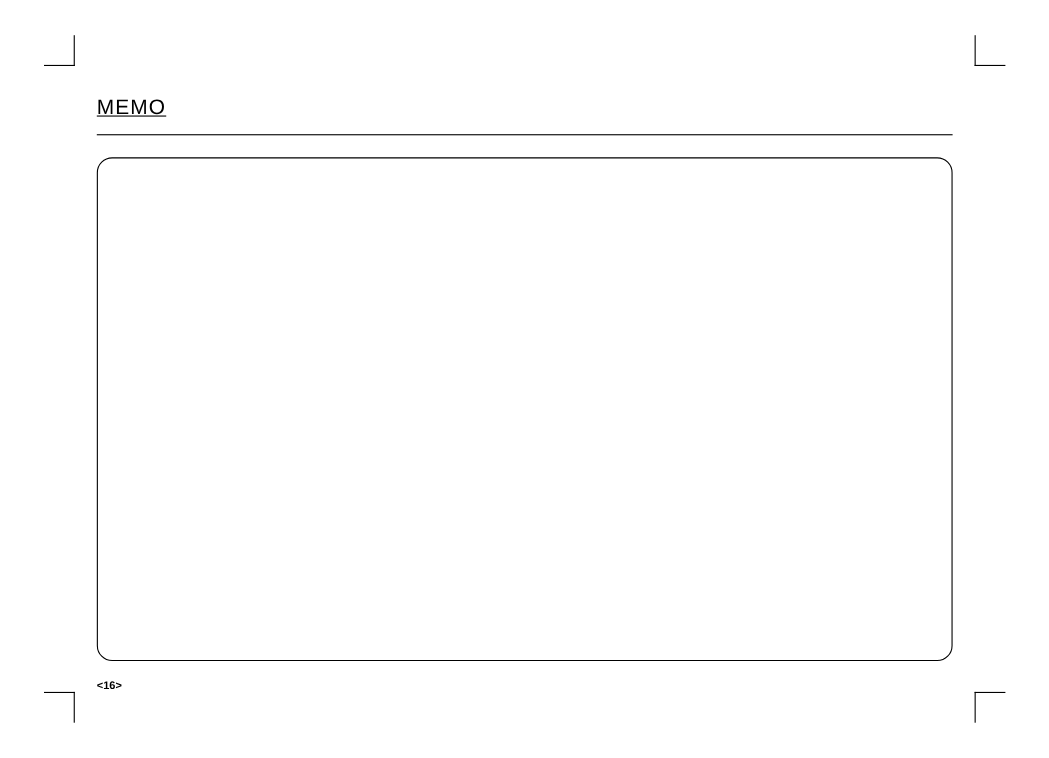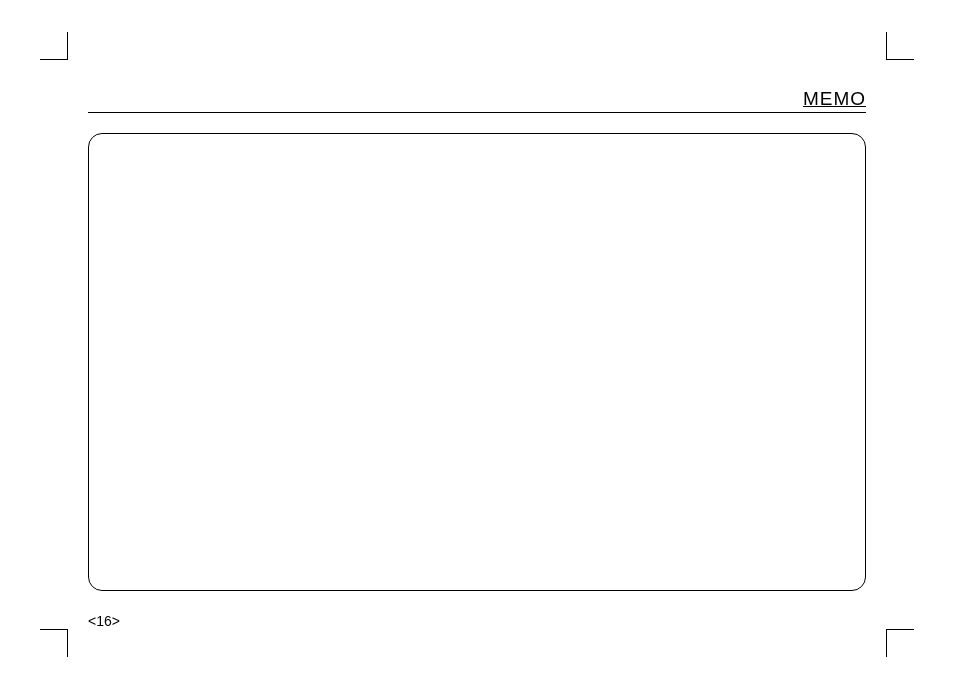--- a/index.html
+++ b/index.html
@@ -48,42 +48,41 @@
     }
     .page-content {
       position: absolute;
       top: 88px;
       left: 88px;
       right: 88px;
       bottom: 78px;
     }
     .title-row {
       border-bottom: 1px solid #000;
-      padding-bottom: 2px;
+      padding-bottom: 12px;
       margin-bottom: 20px;
-      text-align: right;
     }
     .title {
       font-size: 19px;
       letter-spacing: 1px;
       text-decoration: underline;
       color: #000;
     }
     .memo-box {
       width: 100%;
       height: 458px;
       border: 1px solid #000;
       border-radius: 14px;
     }
     .page-number {
       position: absolute;
       left: 88px;
       bottom: 60px;
-      font-size: 14px;
-      font-weight: normal;
+      font-size: 10px;
+      font-weight: bold;
       color: #000;
     }
   </style>
 </head>
 <body>
 
 <div class="crop-mark crop-tl"></div>
 <div class="crop-mark crop-tr"></div>
 <div class="crop-mark crop-bl"></div>
 <div class="crop-mark crop-br"></div>

